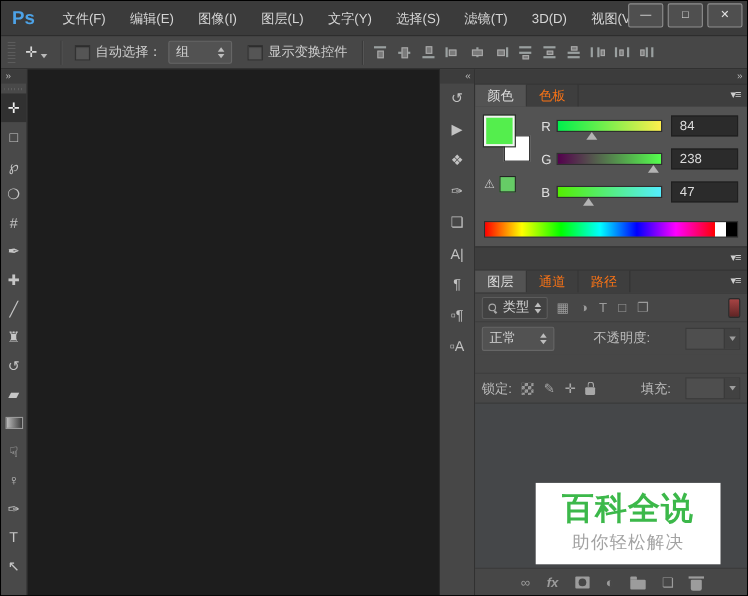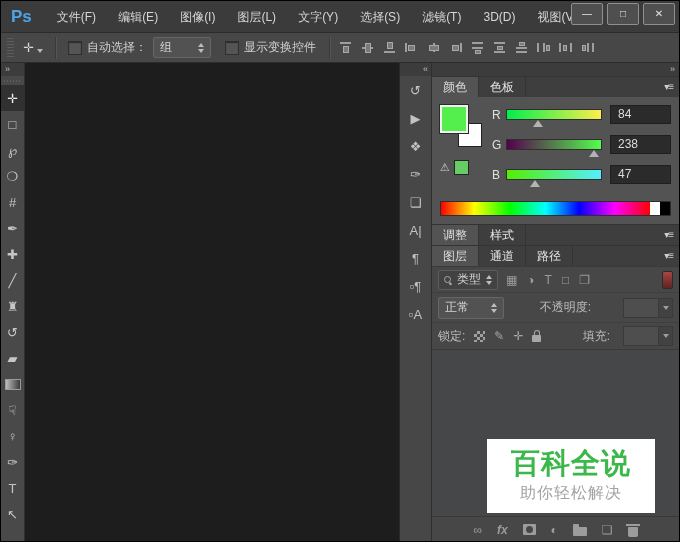--- a/index.html
+++ b/index.html
@@ -55,21 +55,21 @@
   .canvas{flex:1;background:#1d1d1d;border-right:1px solid #2a2a2a;}
   
   .dock{width:32px;background:#474747;border-right:1px solid #2f2f2f;display:flex;flex-direction:column;box-sizing:border-box;}
   .dock-head{height:13px;background:#3c3c3c;color:#bdbdbd;font-size:9px;line-height:12px;text-align:right;padding-right:5px;letter-spacing:-2px;}
   .dicon{height:28px;display:flex;align-items:center;justify-content:center;color:#c2c2c2;font-size:13px;}
   
   .rightcol{width:247px;display:flex;flex-direction:column;background:#474747;box-sizing:border-box;}
   .rc-head{height:13px;background:#3c3c3c;color:#bdbdbd;font-size:9px;line-height:12px;text-align:right;padding-right:6px;letter-spacing:-2px;}
   .tabbar{height:21px;background:#3e3e3e;display:flex;align-items:flex-end;border-top:1px solid #333;box-sizing:border-box;}
   .tabs{display:flex;height:100%;}
-  .tab{padding:0 11px;line-height:21px;background:#3e3e3e;color:#e5e5e5;font-size:12px;border-right:1px solid #343434;}
+  .tab{padding:0 11px;line-height:21px;background:#3e3e3e;color:#f97316;font-size:12px;border-right:1px solid #343434;}
   .tab.on{background:#535353;color:#dcdcdc;}
   .pmenu{margin-left:auto;color:#cfcfcf;font-size:10px;padding:0 6px;line-height:21px;letter-spacing:-1px;}
   
   .colorbody{background:#535353;padding:8px 8px 8px 8px;}
   .cb-top{display:flex;}
   .swatchcol{width:52px;}
   .swatches{position:relative;width:44px;height:44px;}
   .bgsw{position:absolute;right:2px;bottom:2px;width:22px;height:22px;background:#fff;border:1px solid #222;}
   .fgsw{position:absolute;left:0;top:0;width:24px;height:24px;background:#54ee4d;border:2px solid #f2f2f2;outline:1px solid #2a2a2a;}
   .warnrow{display:flex;align-items:center;gap:4px;margin-top:11px;}
@@ -94,21 +94,21 @@
   .ficons{display:flex;align-items:center;gap:10px;color:#9b9b9b;}
   .fic{font-size:12px;line-height:1;}
   .ftoggle{margin-left:auto;width:9px;height:16px;border-radius:2px;background:linear-gradient(#a84444,#5e2424);border:1px solid #2b2b2b;}
   .blendrow{height:30px;background:#474747;display:flex;align-items:center;padding:0 6px;border-top:1px solid #3f3f3f;box-sizing:border-box;gap:28px;}
   .dd.blend{width:104px;height:18px;justify-content:space-between;margin-right:8px;}
   .plabel{color:#bdbdbd;white-space:nowrap;}
   .ddbtn{display:inline-flex;margin-left:4px;height:18px;border:1px solid #3a3a3a;background:#4e4e4e;}
   .ddval{width:34px;}
   .ddarrow{width:13px;background:#424242;border-left:1px solid #3a3a3a;display:flex;align-items:center;justify-content:center;}
   .ddarrow::before{content:"";border-left:3px solid transparent;border-right:3px solid transparent;border-top:4px solid #9d9d9d;}
-  .lockrow{height:27px;background:#474747;display:flex;align-items:center;padding:0 6px;gap:9px;border-top:1px solid #3f3f3f;box-sizing:border-box;}
+  .lockrow{height:27px;background:#474747;display:flex;align-items:center;padding:0 6px;gap:9px;border-top:1px solid #3f3f3f;box-sizing:border-box;margin-top:17px;}
   .lic{color:#a8a8a8;font-size:12px;line-height:1;}
   .lic.checker{width:11px;height:11px;background-image:linear-gradient(45deg,#a0a0a0 25%,transparent 25%,transparent 75%,#a0a0a0 75%),linear-gradient(45deg,#a0a0a0 25%,transparent 25%,transparent 75%,#a0a0a0 75%);background-size:6px 6px;background-position:0 0,3px 3px;}
   .lic.padlock{position:relative;width:9px;height:7px;background:#a8a8a8;margin-top:4px;border-radius:1px;}
   .lic.padlock::before{content:"";position:absolute;top:-5px;left:1.5px;width:4px;height:4px;border:1.5px solid #a8a8a8;border-bottom:none;border-radius:3px 3px 0 0;}
   .plabel.fill{margin-left:auto;}
   .layerslist{flex:1;background:#454749;border-top:1px solid #3a3a3a;position:relative;}
   .watermark{position:absolute;right:24px;bottom:3px;width:168px;height:74px;background:#fff;display:flex;flex-direction:column;align-items:center;justify-content:center;}
   .wm-title{font-size:29px;font-weight:bold;color:#3cb84a;letter-spacing:1px;line-height:1.1;}
   .wm-sub{font-size:16px;color:#a3a3a3;margin-top:3px;letter-spacing:1px;}
   .bottombar{height:25px;background:#474747;border-top:1px solid #383838;display:flex;align-items:center;justify-content:center;gap:15px;}
@@ -369,25 +369,20 @@
             </div>
         </div>
         <div class="ramp">
           <span class="ramp-grad"></span>
           <span class="ramp-w"></span>
           <span class="ramp-b"></span>
         </div>
       </div>
 
       <div class="tabbar">
-        <span class="tabs">
-
-        <span class="tab on">调整</span>
-            <span class="tab">样式</span>
-          </span>
         <span class="pmenu">▾≡</span>
       </div>
 
       <div class="tabbar">
         <span class="tabs">
 
         <span class="tab on">图层</span>
             <span class="tab">通道</span>
             <span class="tab">路径</span>
           </span>

